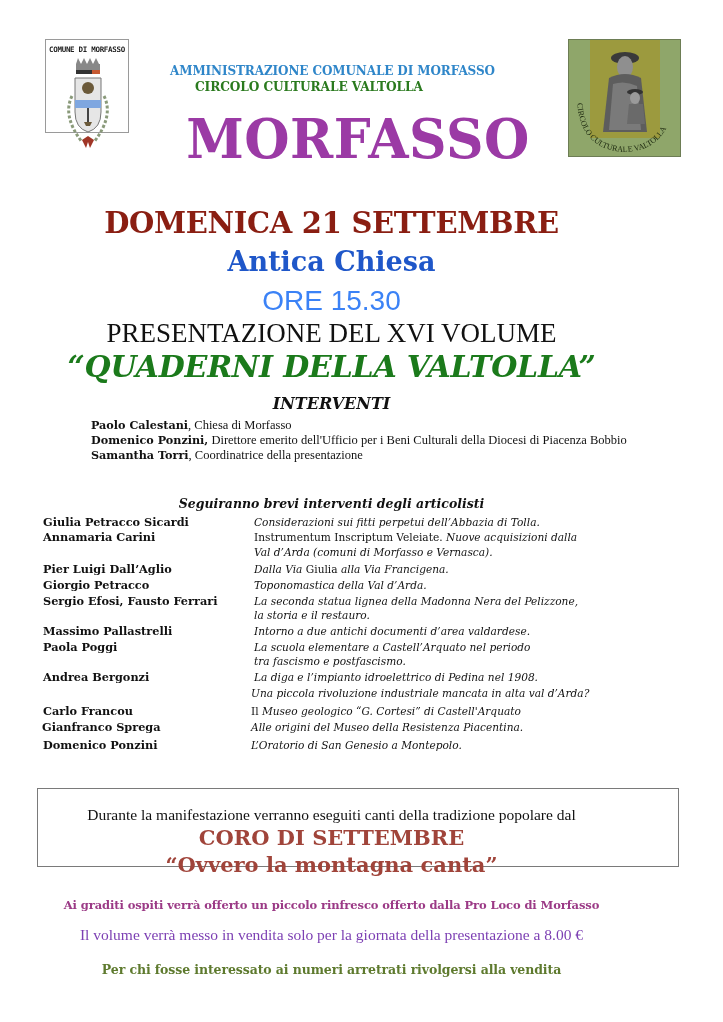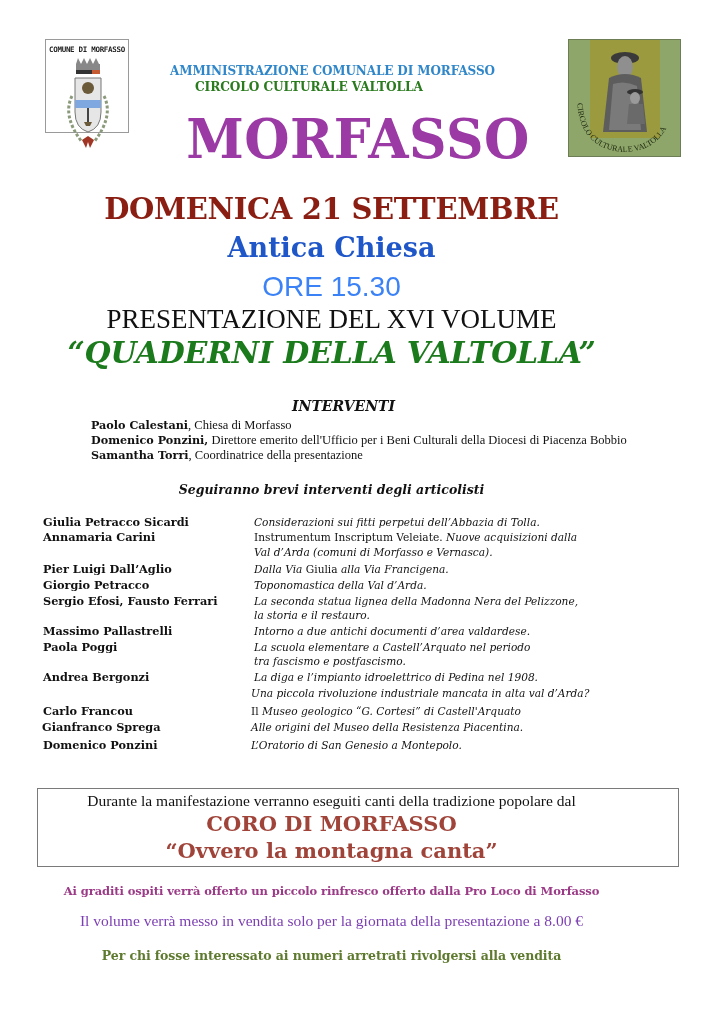--- a/index.html
+++ b/index.html
@@ -1,38 +1,38 @@
 <!DOCTYPE html>
 <html><head>
 <meta charset="utf-8">
 <style>
   html, body { margin: 0; padding: 0; background: #ffffff; }
   body { width: 723px; height: 1022px; position: relative; overflow: hidden;
          font-family: "DejaVu Serif", "Liberation Serif", serif; color: #111; }
   .abs { position: absolute; }
-  .center { left: 0; width: 663px; text-align: center; white-space: nowrap; }
+  .center { left: 0; width: 663px; text-align: center; white-space: nowrap; margin-top: 14px; }
 
   
   .logo-left { left: 45px; top: 39px; width: 84px; height: 94px; border: 1px solid #9a9a9a; background: #fff; box-sizing: border-box; }
   .logo-left .caption { position: absolute; top: 5px; left: 0; width: 100%; text-align: center;
       font-family: "DejaVu Sans Mono", monospace; font-size: 7.5px; font-weight: bold; color: #222; letter-spacing: -0.3px; }
   .logo-right { left: 568px; top: 39px; width: 113px; height: 118px; border: 1px solid #6d7d55; background: #8fa66a; box-sizing: border-box; overflow: hidden; }
 
   .hdr1 { left: 170px; top: 64px; font-family: "DejaVu Serif", serif; font-weight: bold; font-size: 12px; color: #2f86c9; white-space: nowrap; letter-spacing: -0.1px; }
   .hdr2 { left: 195px; top: 80px; font-family: "DejaVu Serif", serif; font-weight: bold; font-size: 12.2px; color: #2a7a1e; white-space: nowrap; letter-spacing: -0.1px; }
 
   .title { top: 108px; left: 178px; width: 360px; text-align: center; font-family: "DejaVu Serif", serif; font-weight: bold;
            font-size: 52px; color: #9b3aa5; letter-spacing: 0.5px; transform: scaleY(1.05); }
   .date { top: 192px; font-family: "DejaVu Serif", serif; font-weight: bold; font-size: 29px; color: #8a1e12; letter-spacing: -0.3px; }
   .place { top: 232px; font-family: "DejaVu Serif", serif; font-weight: bold; font-size: 27px; color: #1f57c9; }
   .time { top: 271px; font-family: Liberation Sans, sans-serif; font-size: 28px; color: #3b82f6; }
   .presentation { top: 304px; font-family: "Liberation Serif", serif; font-size: 27px; color: #111; }
   .volume { top: 335px; font-family: "DejaVu Serif", serif; font-weight: bold; font-style: italic; font-size: 30px; color: #1b7a1b; letter-spacing: -0.2px; }
 
-  .interventi-title { top: 398px; font-weight: bold; font-style: italic; font-size: 14px; color: #111; padding-left: 12px; }
+  .interventi-title { top: 380px; font-weight: bold; font-style: italic; font-size: 16px; color: #111; }
   .speaker { left: 43px; font-size: 11.2px; white-space: nowrap; color: #111; font-family: "DejaVu Serif", serif; }
   .speaker b { font-weight: bold; margin-left: 48px; }
   .speaker span.role { font-family: "Liberation Serif", serif; font-size: 12.5px; }
   .articolisti-title { top: 482px; font-weight: bold; font-style: italic; font-size: 12.5px; color: #111; }
 
   .art-name { left: 43px; font-family: "DejaVu Serif", serif; font-weight: bold; font-size: 11.3px; white-space: nowrap; color: #111; }
   .art-title { left: 254px; font-family: "DejaVu Serif", serif; font-style: italic; font-size: 10.6px; white-space: nowrap; color: #111; }
   .art-title .up { font-style: normal; }
 
   .coro-box { left: 37px; top: 788px; width: 642px; height: 79px; border: 1px solid #7a7a7a; box-sizing: border-box; }
@@ -146,18 +146,18 @@
 <div class="abs art-title" style="top:705px;left:251px"><span class="up">Il</span> <span>Museo geologico “G. Cortesi” di Castell'Arquato</span></div>
 
 <div class="abs art-name" style="top:720px;left:42px">Gianfranco Sprega</div>
 <div class="abs art-title" style="top:721px;left:251px">Alle origini del Museo della Resistenza Piacentina.</div>
 
 <div class="abs art-name" style="top:738px">Domenico Ponzini</div>
 <div class="abs art-title" style="top:739px;left:251px">L’Oratorio di San Genesio a Montepolo.</div>
 
 <div class="abs coro-box"></div>
 <div class="abs center coro-intro">Durante la manifestazione verranno eseguiti canti della  tradizione popolare dal</div>
-<div class="abs center coro-name">CORO DI MORFASSO</div>
+<div class="abs center coro-name">CORO DI SETTEMBRE</div>
 <div class="abs center coro-sub">“Ovvero la montagna canta”</div>
 
 <div class="abs center note1">Ai graditi ospiti verrà offerto un piccolo rinfresco offerto dalla Pro Loco di Morfasso</div>
 <div class="abs center note2">Il volume verrà messo in vendita solo per la giornata della presentazione a 8.00 €</div>
 <div class="abs center note3">Per chi fosse interessato ai numeri arretrati rivolgersi alla vendita</div>
 
 </body></html>

